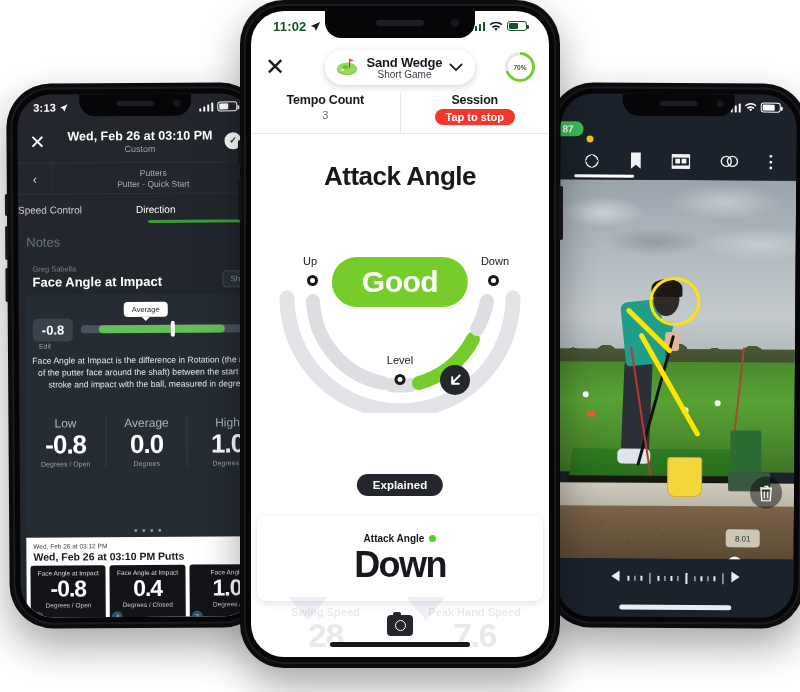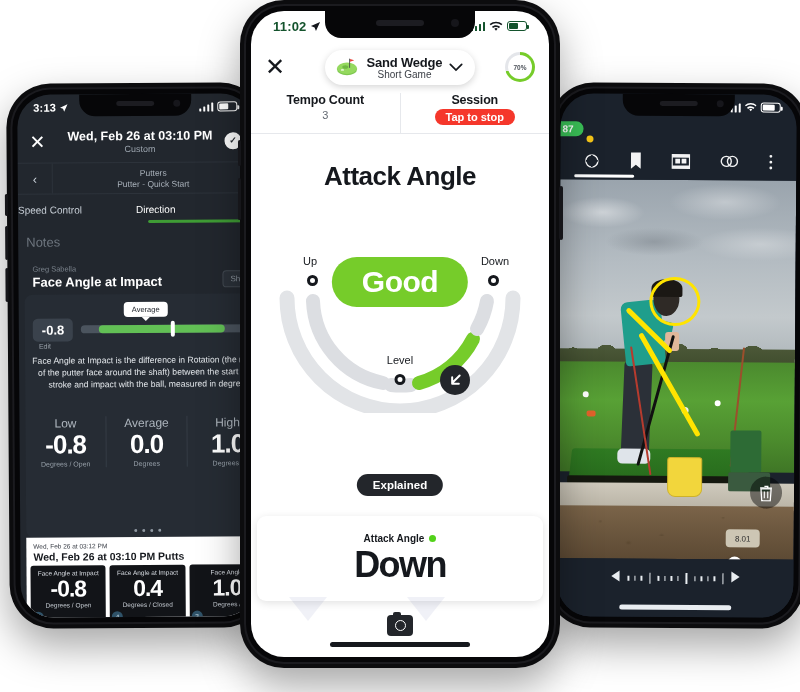--- a/index.html
+++ b/index.html
@@ -645,20 +645,30 @@
             <span>Attack Angle</span>
             <span class="d"></span>
           </div>
           <div class="v">Down</div>
         </div>
       </div>
 
       <div class="c-ghosttri" style="left:38px;top:586px;"></div>
       <div class="c-ghosttri" style="left:156px;top:586px;"></div>
 
+      <div class="c-ghost">
+        <div class="g">
+          <div class="h">Swing Speed</div>
+          <div class="v">28</div>
+        </div>
+        <div class="g">
+          <div class="h">Peak Hand Speed</div>
+          <div class="v">7.6</div>
+        </div>
+      </div>
 
       <div class="c-cam">
         <div class="lens"></div>
       </div>
 
       <div class="homebar" style="width:140px;background:#15181d;bottom:10px;"></div>
     </div>
   </div>
 
 </div>

